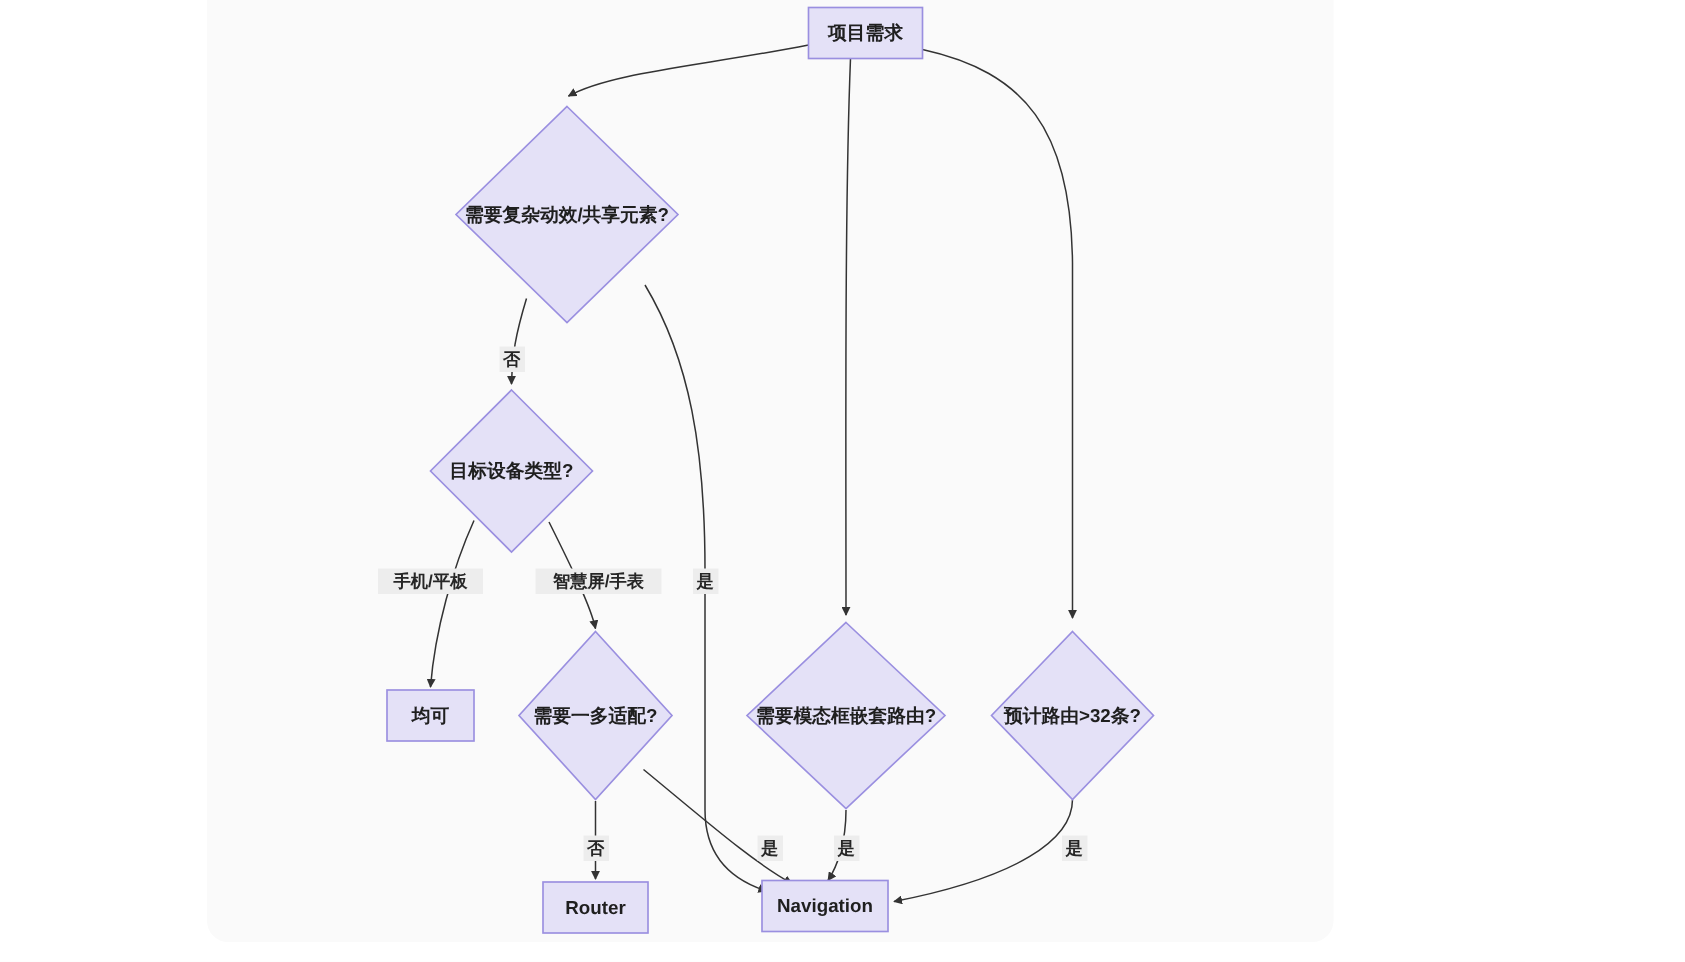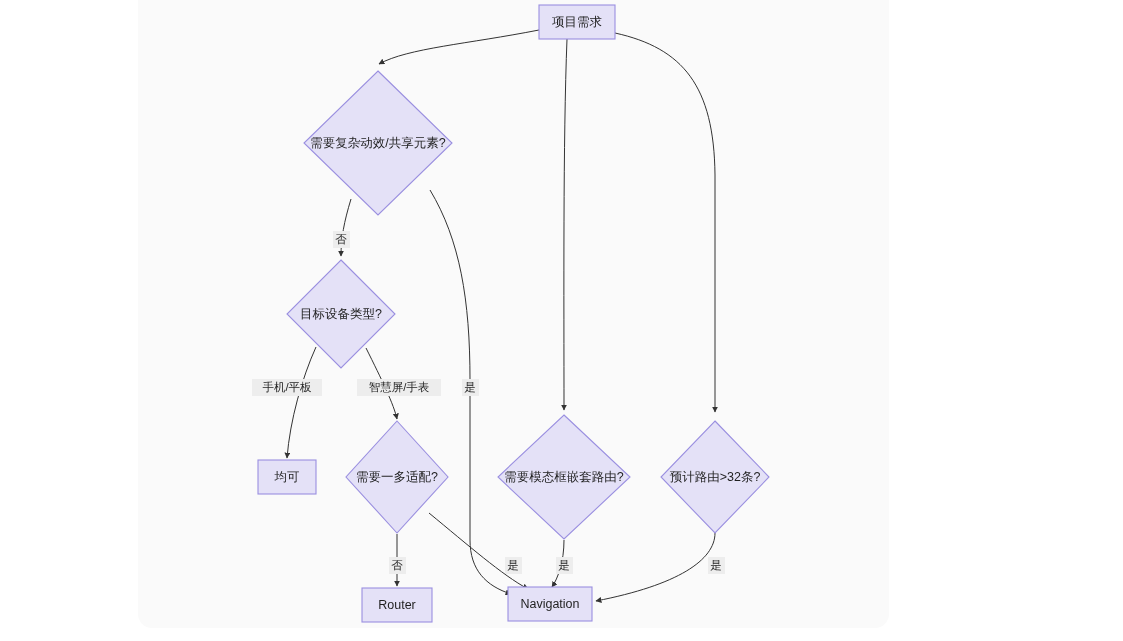--- a/index.html
+++ b/index.html
@@ -9,20 +9,21 @@
     width: 1123px;
     height: 641px;
     overflow: hidden;
     font-family: "Liberation Sans", "DejaVu Sans", sans-serif;
   }
   #page {
     position: relative;
     width: 1123px;
     height: 641px;
     background: #ffffff;
+    font-weight: bold;
   }
   #canvas {
     position: absolute;
     left: 138px;
     top: 0px;
     width: 751px;
     height: 628px;
     background: #fafafa;
     border-radius: 0 0 14px 14px;
     overflow: hidden;

